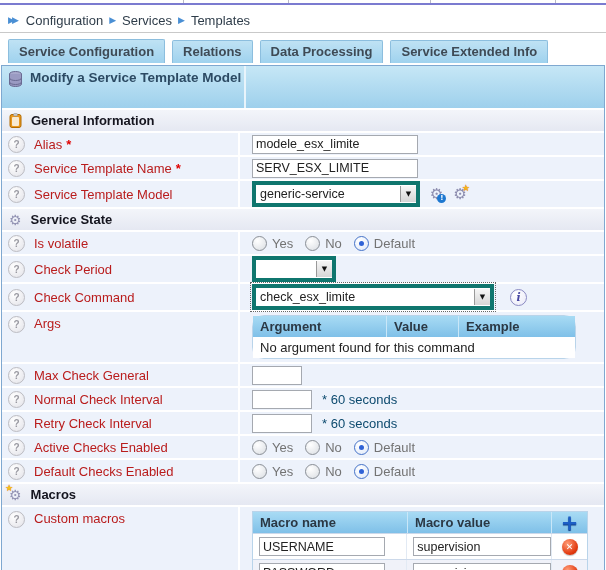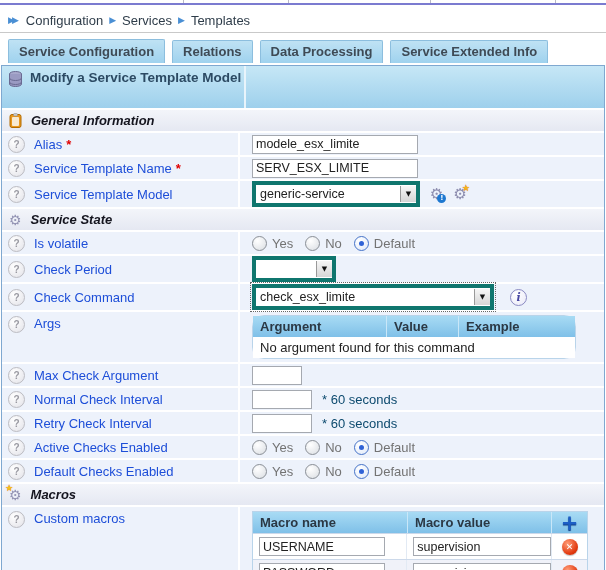--- a/index.html
+++ b/index.html
@@ -29,27 +29,27 @@
   .content{margin:2px 1px 0 1px;border:1px solid #7fa8d0;background:#fff;}
   
   .header-bar{display:flex;height:42px;background:linear-gradient(#c6e7f6,#9ed0ec);}
   .header-left{width:236px;border-right:2px solid #e8f4fb;display:flex;gap:7px;padding:3px 0 0 6px;}
   .header-title{font-weight:bold;color:#2c4a63;font-size:13.5px;line-height:1.4;}
   .header-right{flex:1;}
   
   .section-header{
     height:21px;background:linear-gradient(#f3f5fa,#e5e8f2);
     border-bottom:2px solid #fff;display:flex;align-items:center;gap:9px;padding-left:7px;
-    font-weight:bold;font-size:13px;color:#14141e;font-style:italic;
+    font-weight:bold;font-size:13px;color:#14141e;
   }
   .section-header.first{border-top:2px solid #fff;}
   
   .form-row{display:flex;background:#edf2fb;border-bottom:2px solid #fff;min-height:22px;align-items:stretch;}
   .cell-label{width:230px;display:flex;align-items:center;gap:9px;padding-left:6px;border-right:2px solid #fff;}
-  .cell-label .lbl{color:#1d4ed8;}
+  .cell-label .lbl{color:#b91c1c;}
   .req{color:#e00000;font-weight:bold;margin-left:2px;}
   .cell-field{flex:1;display:flex;align-items:center;padding-left:12px;gap:6px;}
   
   .q{
     width:15px;height:15px;min-width:15px;border-radius:50%;border:1px solid #bcbcc2;
     background:radial-gradient(circle at 35% 30%,#ffffff,#e2e2e8);
     color:#9a9aa2;font-size:10px;font-weight:bold;display:flex;align-items:center;justify-content:center;cursor:pointer;
   }
   
   .tin{
@@ -257,21 +257,21 @@
           <span class="hc args-c3">Example</span>
         </div>
         <div class="mt-empty">No argument found for this command</div>
       </div>
     </div>
   </div>
 
   <div class="form-row">
     <div class="cell-label">
       <span class="q">?</span>
-      <span class="lbl">Max Check Argument</span>
+      <span class="lbl">Max Check General</span>
     </div>
     <div class="cell-field">
       <input class="tin w44" value="" style="">
     </div>
   </div>
 
   <div class="form-row">
     <div class="cell-label">
       <span class="q">?</span>
       <span class="lbl">Normal Check Interval</span>

